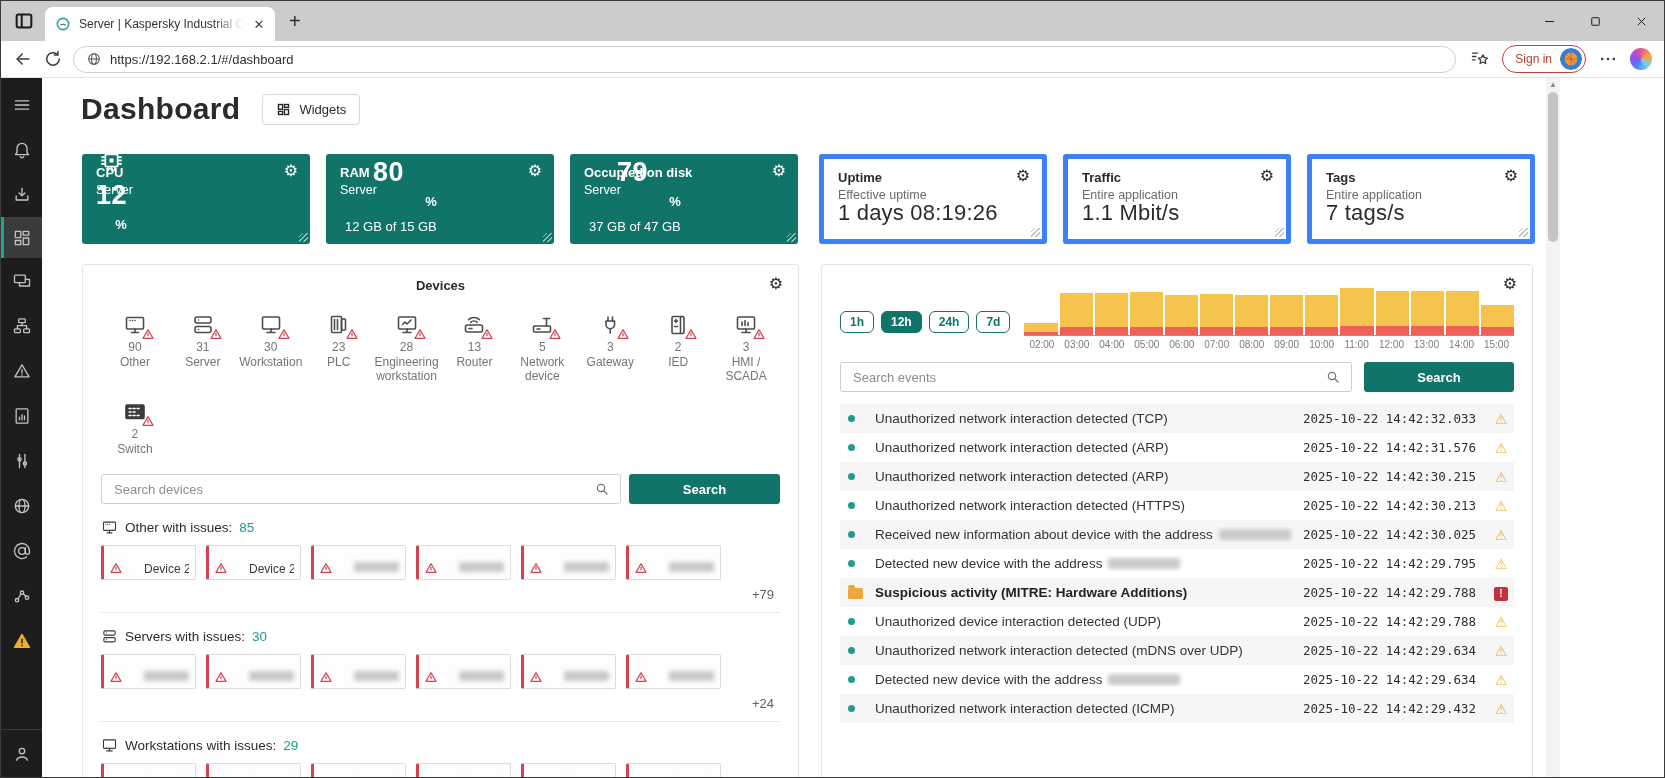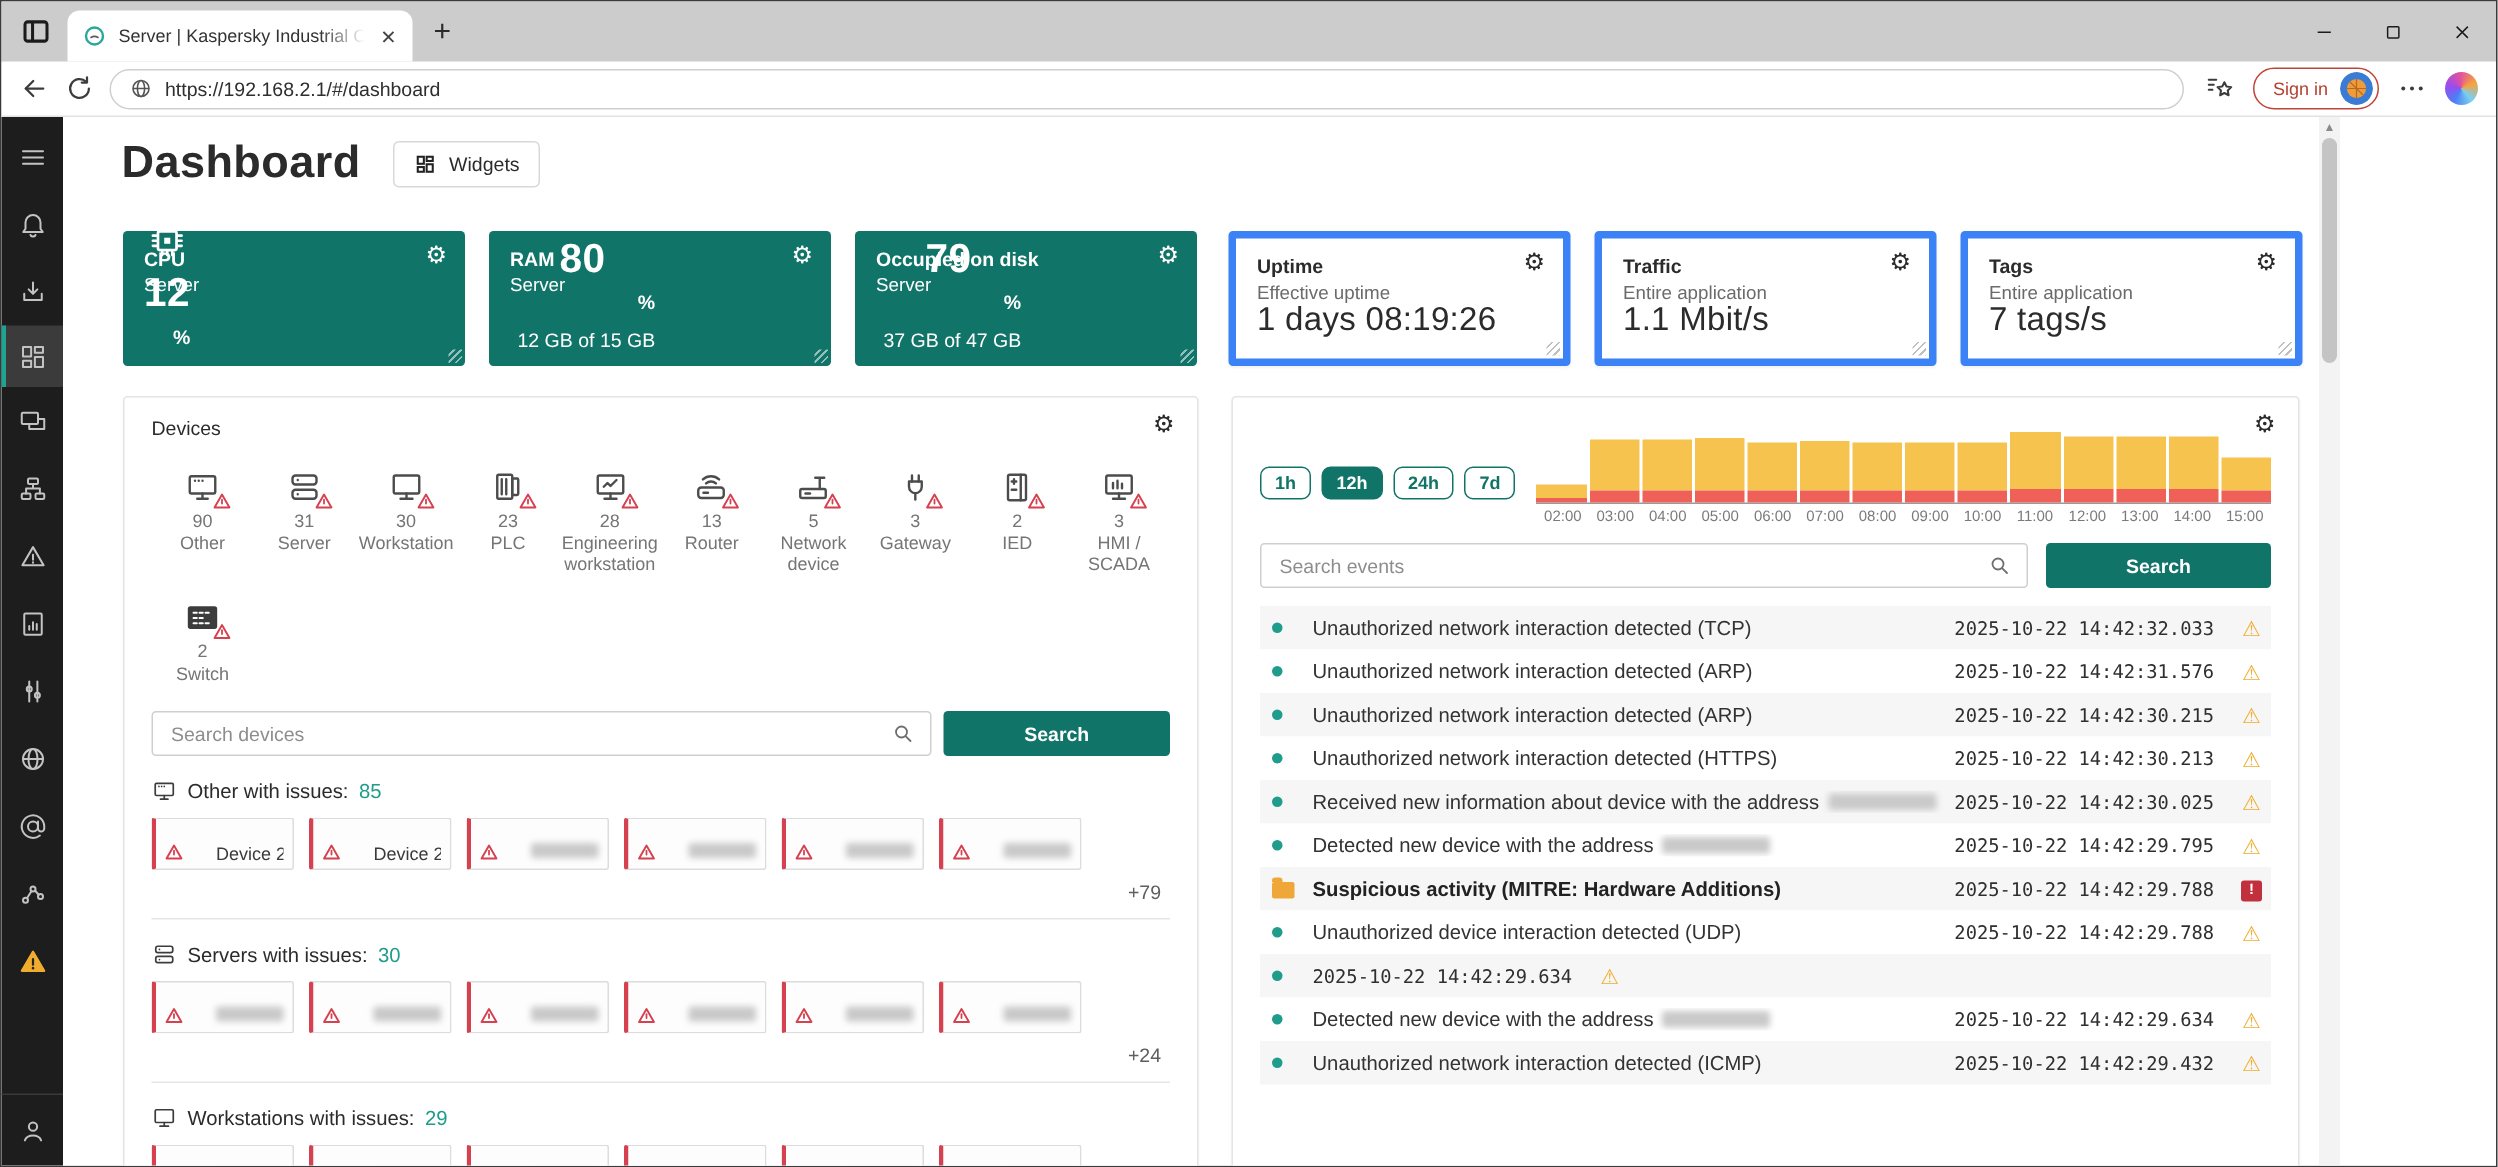--- a/index.html
+++ b/index.html
@@ -70,21 +70,21 @@
   .card-value { font-size:27px; font-weight:600; letter-spacing:.4px; line-height:1; }
   .card-unit { font-size:13px; font-weight:bold; align-self:flex-end; margin-bottom:2px; }
   .card-extra { font-size:13px; margin-left:5px; align-self:center; }
   .card-big { position:absolute; left:14px; bottom:13px; font-size:22px; color:#2b2b2b; letter-spacing:.2px; }
 
   
   .panel { position:absolute; top:186px; background:#fff; border:1px solid #e4e4e4; border-radius:3px;
     box-shadow:0 1px 2px rgba(0,0,0,.04); padding:13px 18px; }
   .panel.devices { left:40px; width:717px; height:620px; }
   .panel.events { left:779px; width:712px; height:620px; }
-  .panel-title { font-size:13px; font-weight:normal; color:#2b2b2b; }
+  .panel-title { font-size:13px; font-weight:bold; color:#2b2b2b;text-align:center; }
   .panel-gear { position:absolute; right:15px; top:11px; font-size:16px; color:#2b2b2b; cursor:pointer; line-height:1; }
 
   
   .types { display:grid; grid-template-columns:repeat(10,1fr); row-gap:16px; margin-top:20px; }
   .dtype { display:flex; flex-direction:column; align-items:center; text-align:center; color:#757575; font-size:12px; cursor:pointer; }
   .dtype-icon { width:24px; height:24px; position:relative; color:#4c4c4c; }
   .dtype-icon .tri { position:absolute; right:-7px; bottom:-3px; line-height:0; }
   .dtype-count { margin-top:3px; }
   .dtype-label { line-height:1.2; margin-top:1px; }
 
@@ -118,21 +118,21 @@
   .chart-wrap { flex:1; }
   .bars { display:flex; align-items:flex-end; gap:2px; height:52px; border-bottom:1px solid #9a9a9a; }
   .bargroup { flex:1; display:flex; flex-direction:column; justify-content:flex-end; cursor:pointer; }
   .bar-warn { background:#f7c34f; }
   .bar-crit { background:#ef6058; }
   .xlabels { display:flex; }
   .xlabels span { flex:1; text-align:center; font-size:10px; color:#7a7a7a; margin-top:3px; }
 
   .events-search { display:flex; gap:12px; margin-top:12px; }
   .evlist { margin-top:12px; }
-  .evrow { display:flex; align-items:center; height:29px; font-size:13.5px; color:#333; padding:0 4px 0 8px; background:#fff; }
+  .evrow { display:flex; align-items:center; height:29px; font-size:13.5px; color:#333; padding:0 4px 0 8px; background:#fff;justify-content:center; }
   .evrow.alt { background:#f6f6f6; }
   .evicon { width:27px; display:flex; align-items:center; flex:none; }
   .dot { width:7px; height:7px; border-radius:50%; background:#1f9c8b; }
   .folder { width:15px; height:11px; background:#f0a73a; border-radius:1.5px; position:relative; margin-top:2px; }
   .folder::before { content:""; position:absolute; top:-3px; left:0; width:7px; height:3px; background:#f0a73a; border-radius:2px 2px 0 0; }
   .evtext { flex:1; display:flex; align-items:center; gap:6px; white-space:nowrap; overflow:hidden; }
   .evrow.bold .evtext { font-weight:bold; color:#222; }
   .evtext .blobtext { width:72px; height:11px; flex:none; }
   .evtime { font-family:"DejaVu Sans Mono", monospace; font-size:12.5px; color:#2f2f2f; margin-right:16px; white-space:nowrap; }
   .evbadge { width:18px; text-align:center; flex:none; }
@@ -901,20 +901,23 @@
     <span class="evtext">
                 <span>Unauthorized device interaction detected (UDP)</span>
               </span>
     <span class="evtime">2025-10-22 14:42:29.788</span>
     <span class="evbadge"><span class="badge-warn">⚠</span></span>
             </div>
             <div class="evrow alt">
               <span class="evicon">
                 <span class="dot"></span>
               </span>
+    <span class="evtext">
+                <span>Unauthorized network interaction detected (mDNS over UDP)</span>
+              </span>
     <span class="evtime">2025-10-22 14:42:29.634</span>
     <span class="evbadge"><span class="badge-warn">⚠</span></span>
             </div>
             <div class="evrow">
               <span class="evicon">
                 <span class="dot"></span>
               </span>
     <span class="evtext">
                 <span>Detected new device with the address</span>
                 <span class="blobtext"></span>

